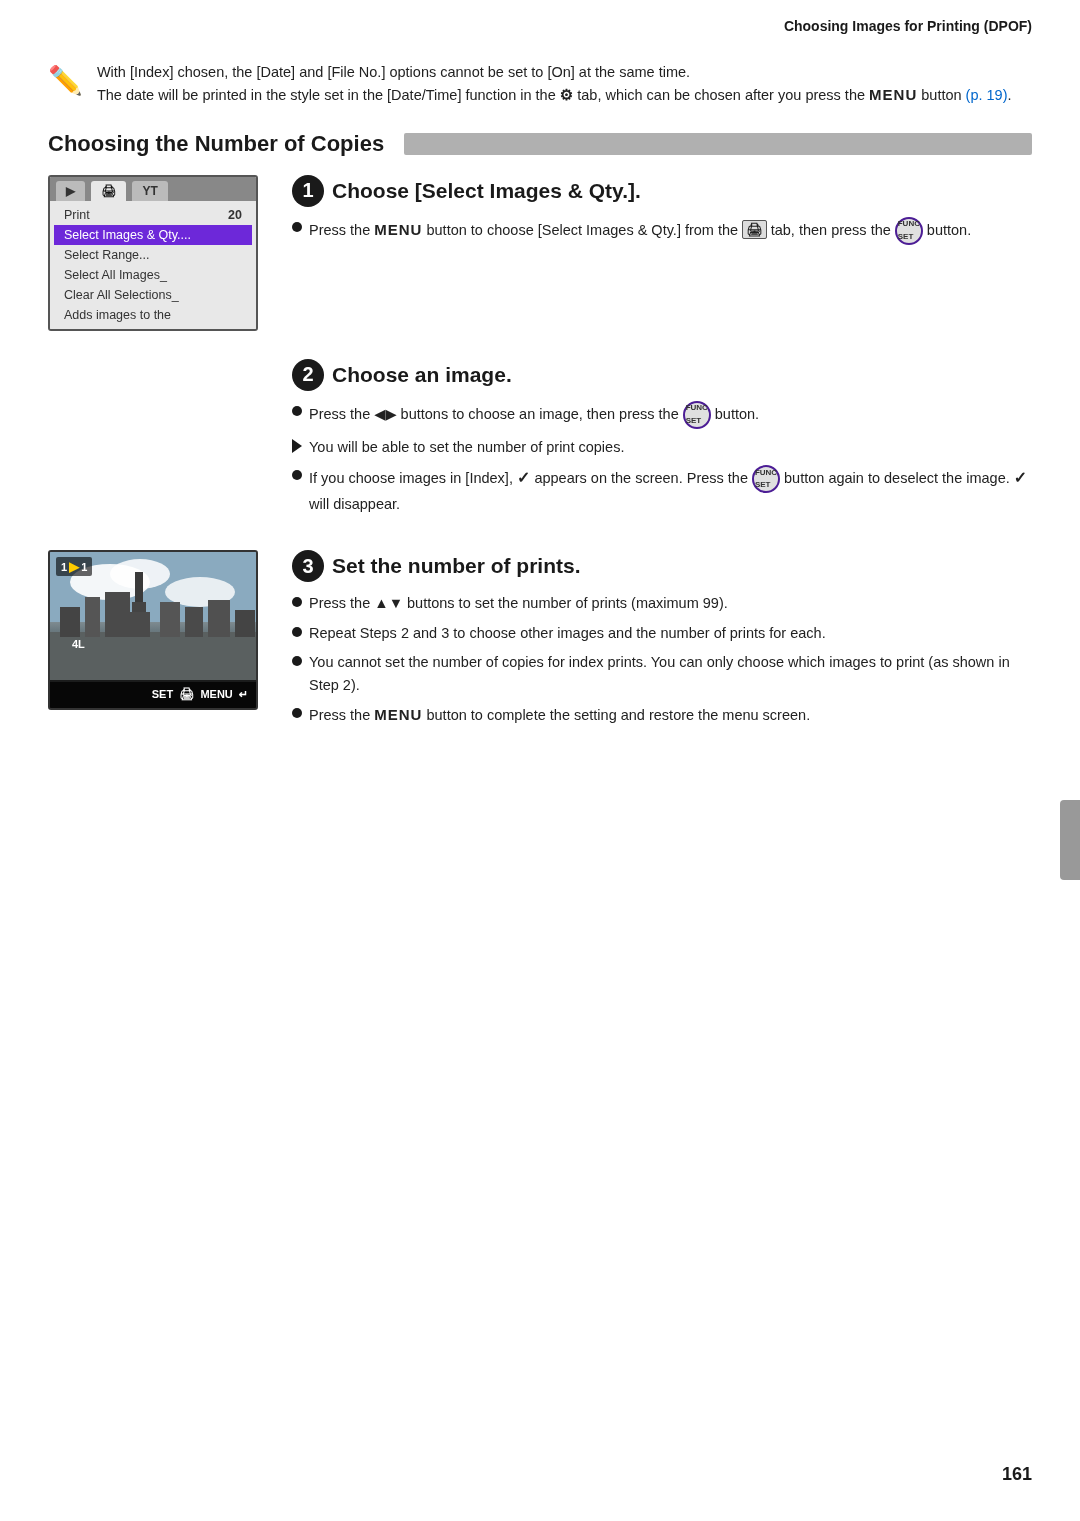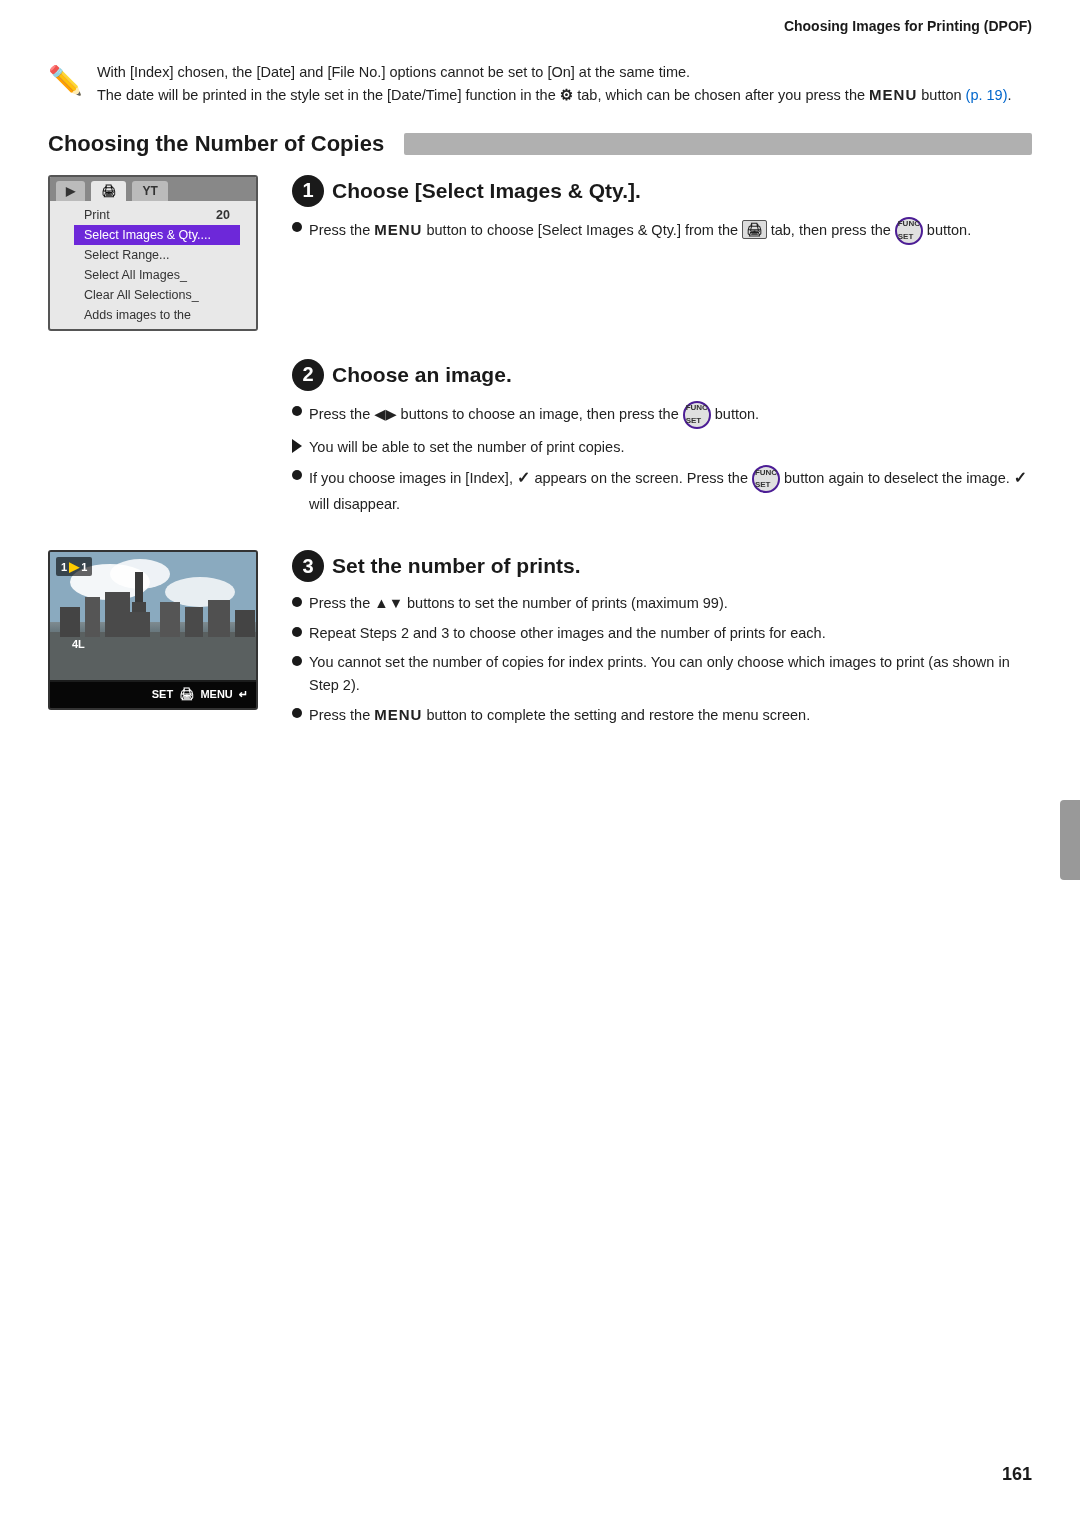--- a/index.html
+++ b/index.html
@@ -177,23 +177,22 @@
       padding: 3px 10px;
       font-size: 12px;
       border-radius: 3px 3px 0 0;
       font-weight: bold;
     }
     .camera-tab.active {
       background: #e8e8e8;
       color: #111;
     }
     .camera-menu-body {
-      padding: 4px 16px;
+      padding: 4px 4px;
       background: #e8e8e8;
-      margin-left: 8px;
     }
     .camera-menu-row {
       padding: 3px 10px;
       color: #333;
       font-size: 12.5px;
       display: flex;
       justify-content: space-between;
     }
     .camera-menu-row.highlighted {
       background: #6d28d9;

